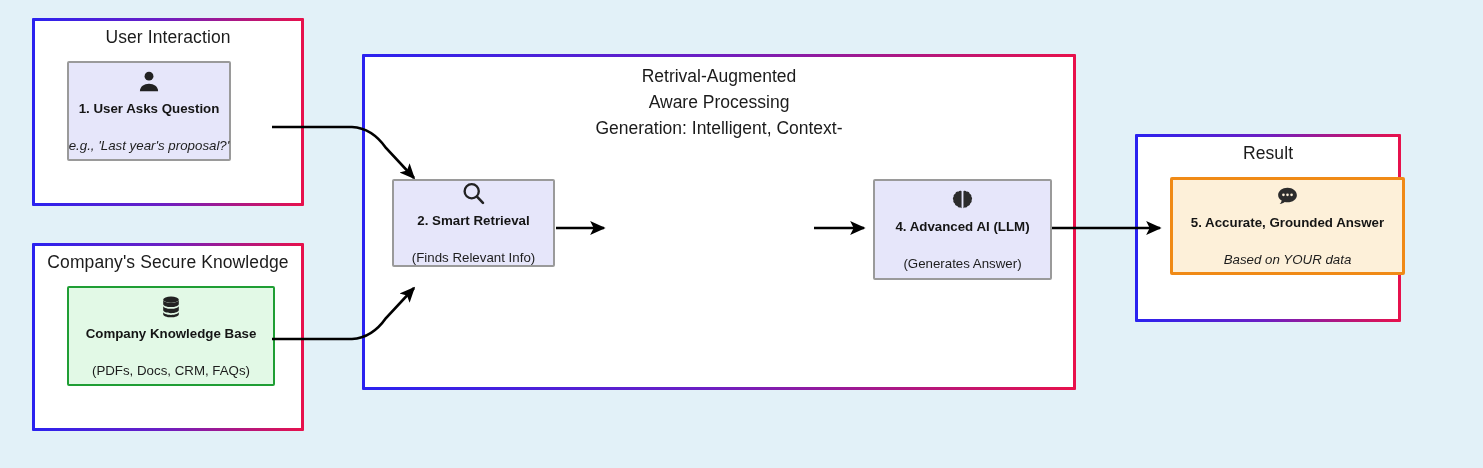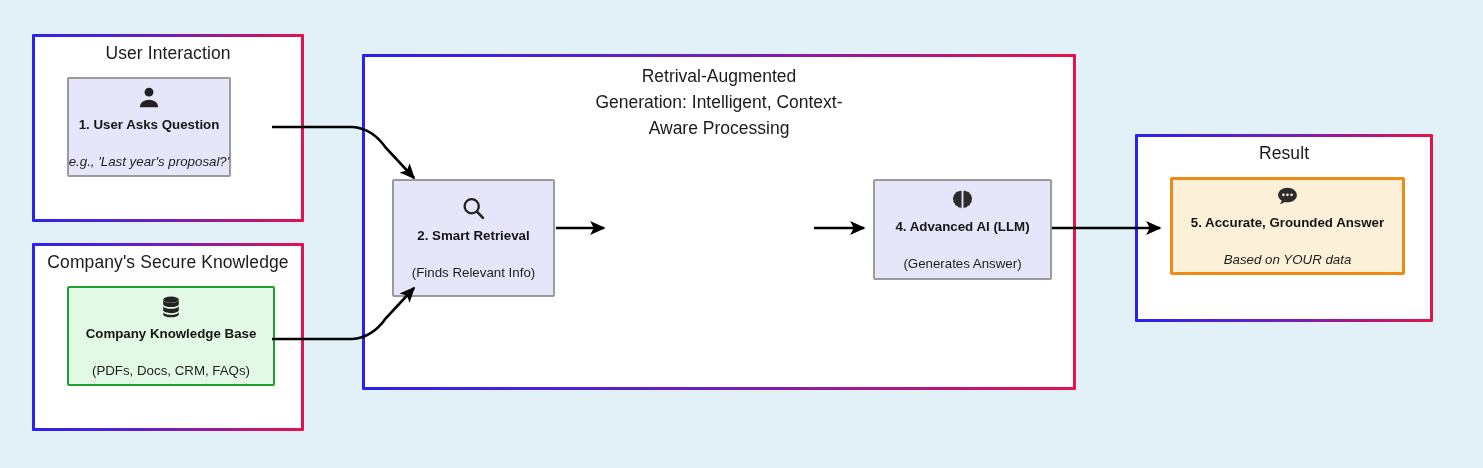--- a/index.html
+++ b/index.html
@@ -118,21 +118,21 @@
     height: 468px;
     pointer-events: none;
     overflow: visible;
   }
 </style>
 </head>
 <body>
 
 <div id="canvas">
 
-  <div class="group" style="left:32px; top:34px; width:272px; height:188px;">
+  <div class="group" style="left:32px; top:18px; width:272px; height:188px;">
     <div class="group-title" style="top:5px;">User Interaction</div>
 
     <div class="node node-lav" style="left:32px; top:40px; width:164px; height:100px;">
       <span class="ico">
         <svg width="26" height="26" viewBox="0 0 24 24" aria-hidden="true">
           <circle cx="12" cy="6.6" r="4.1" fill="#222222"></circle>
           <path d="M3.6 20.5c0-4.2 3.8-6.9 8.4-6.9s8.4 2.7 8.4 6.9z" fill="#222222"></path>
         </svg>
       </span>
       <div class="t1">1. User Asks Question</div>
@@ -153,25 +153,25 @@
         </svg>
       </span>
       <div class="t1">Company Knowledge Base</div>
       <div class="t2">(PDFs, Docs, CRM, FAQs)</div>
     </div>
   </div>
 
   <div class="group" style="left:362px; top:54px; width:714px; height:336px;">
     <div class="center-title" style="left:0; right:0; top:6px;">
       <div>Retrival-Augmented</div>
+      <div>Aware Processing</div>
       <div>Generation: Intelligent, Context-</div>
-      <div>Aware Processing</div>
-    </div>
-
-    <div class="node node-lav" style="left:27px; top:122px; width:163px; height:118px;">
+    </div>
+
+    <div class="node node-lav" style="left:27px; top:122px; width:163px; height:88px;">
       <span class="ico">
         <svg width="27" height="27" viewBox="0 0 24 24" aria-hidden="true">
           <circle cx="10.4" cy="10.0" r="6.3" fill="none" stroke="#222222" stroke-width="2.1"></circle>
           <line x1="15.1" y1="14.8" x2="20.4" y2="20.3" stroke="#222222" stroke-width="2.3" stroke-linecap="round"></line>
         </svg>
       </span>
       <div class="t1">2. Smart Retrieval</div>
       <div class="t2">(Finds Relevant Info)</div>
     </div>
 
@@ -181,21 +181,21 @@
         <svg width="25" height="25" viewBox="0 0 24 24" aria-hidden="true">
           <path d="M11.1 3.0c-1.0-.6-2.4-.4-3.1.5-1.3-.2-2.6.6-2.9 1.9-1.2.4-1.9 1.7-1.6 2.9-.9.9-1.0 2.3-.2 3.3-.4 1.2.1 2.6 1.3 3.2.1 1.3 1.2 2.3 2.5 2.4.5 1.2 1.9 1.8 3.1 1.4.3.4.6.7.9.9z" fill="#2c2c2c"></path>
           <path d="M12.9 3.0c1.0-.6 2.4-.4 3.1.5 1.3-.2 2.6.6 2.9 1.9 1.2.4 1.9 1.7 1.6 2.9.9.9 1.0 2.3.2 3.3.4 1.2-.1 2.6-1.3 3.2-.1 1.3-1.2 2.3-2.5 2.4-.5 1.2-1.9 1.8-3.1 1.4-.3.4-.6.7-.9.9z" fill="#2c2c2c"></path>
         </svg>
       </span>
       <div class="t1">4. Advanced AI (LLM)</div>
       <div class="t2">(Generates Answer)</div>
     </div>
   </div>
 
-  <div class="group" style="left:1135px; top:134px; width:298px; height:188px;">
+  <div class="group" style="left:1135px; top:134px; width:266px; height:188px;">
     <div class="group-title" style="top:5px;">Result</div>
 
     <div class="node node-orange" style="left:32px; top:40px; width:235px; height:98px;">
       <span class="ico">
         <svg width="25" height="25" viewBox="0 0 24 24" aria-hidden="true">
           <path d="M12 3.6c-5.0 0-9.0 3.1-9.0 6.9 0 2.2 1.3 4.1 3.4 5.3-.2 1.2-.9 2.5-1.9 3.5 1.9-.2 3.6-1.0 4.8-2.0 .9.2 1.8.3 2.7.3 5.0 0 9.0-3.1 9.0-6.9S17.0 3.6 12 3.6z" fill="#2c2c2c"></path>
           <circle cx="8.1" cy="10.4" r="1.25" fill="#fdf0d9"></circle>
           <circle cx="12.0" cy="10.4" r="1.25" fill="#fdf0d9"></circle>
           <circle cx="15.9" cy="10.4" r="1.25" fill="#fdf0d9"></circle>
         </svg>

